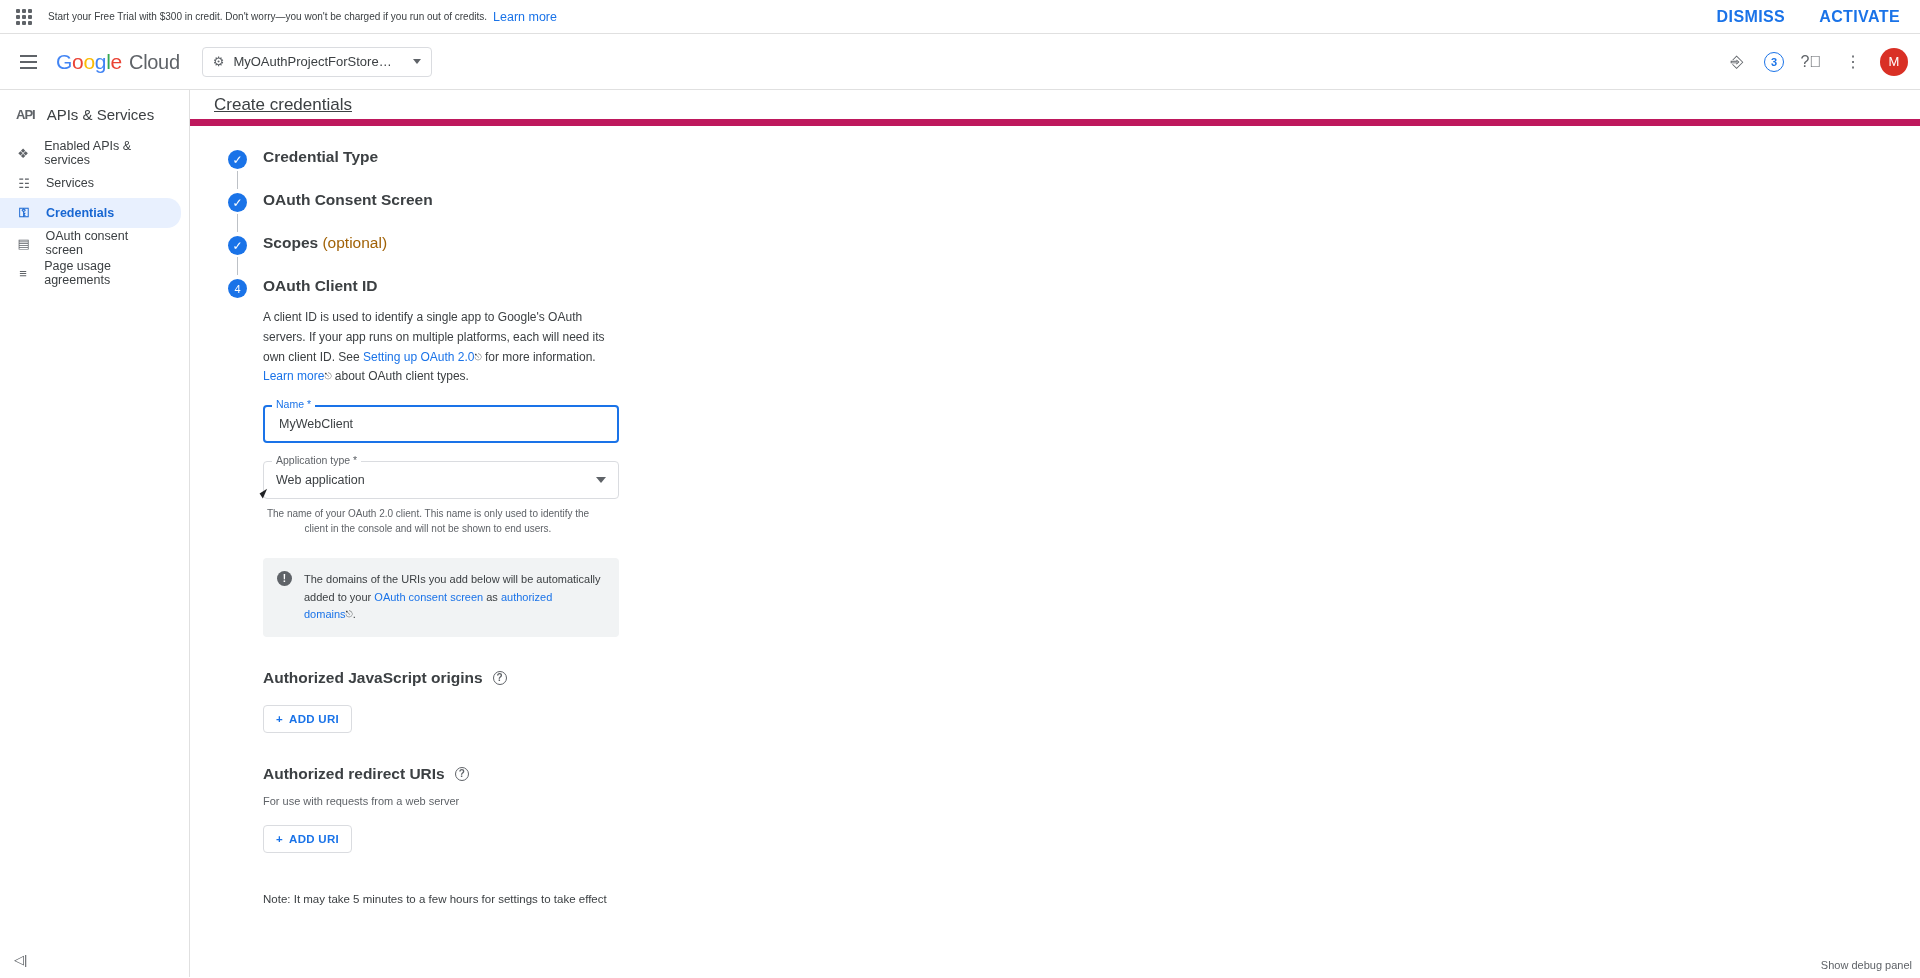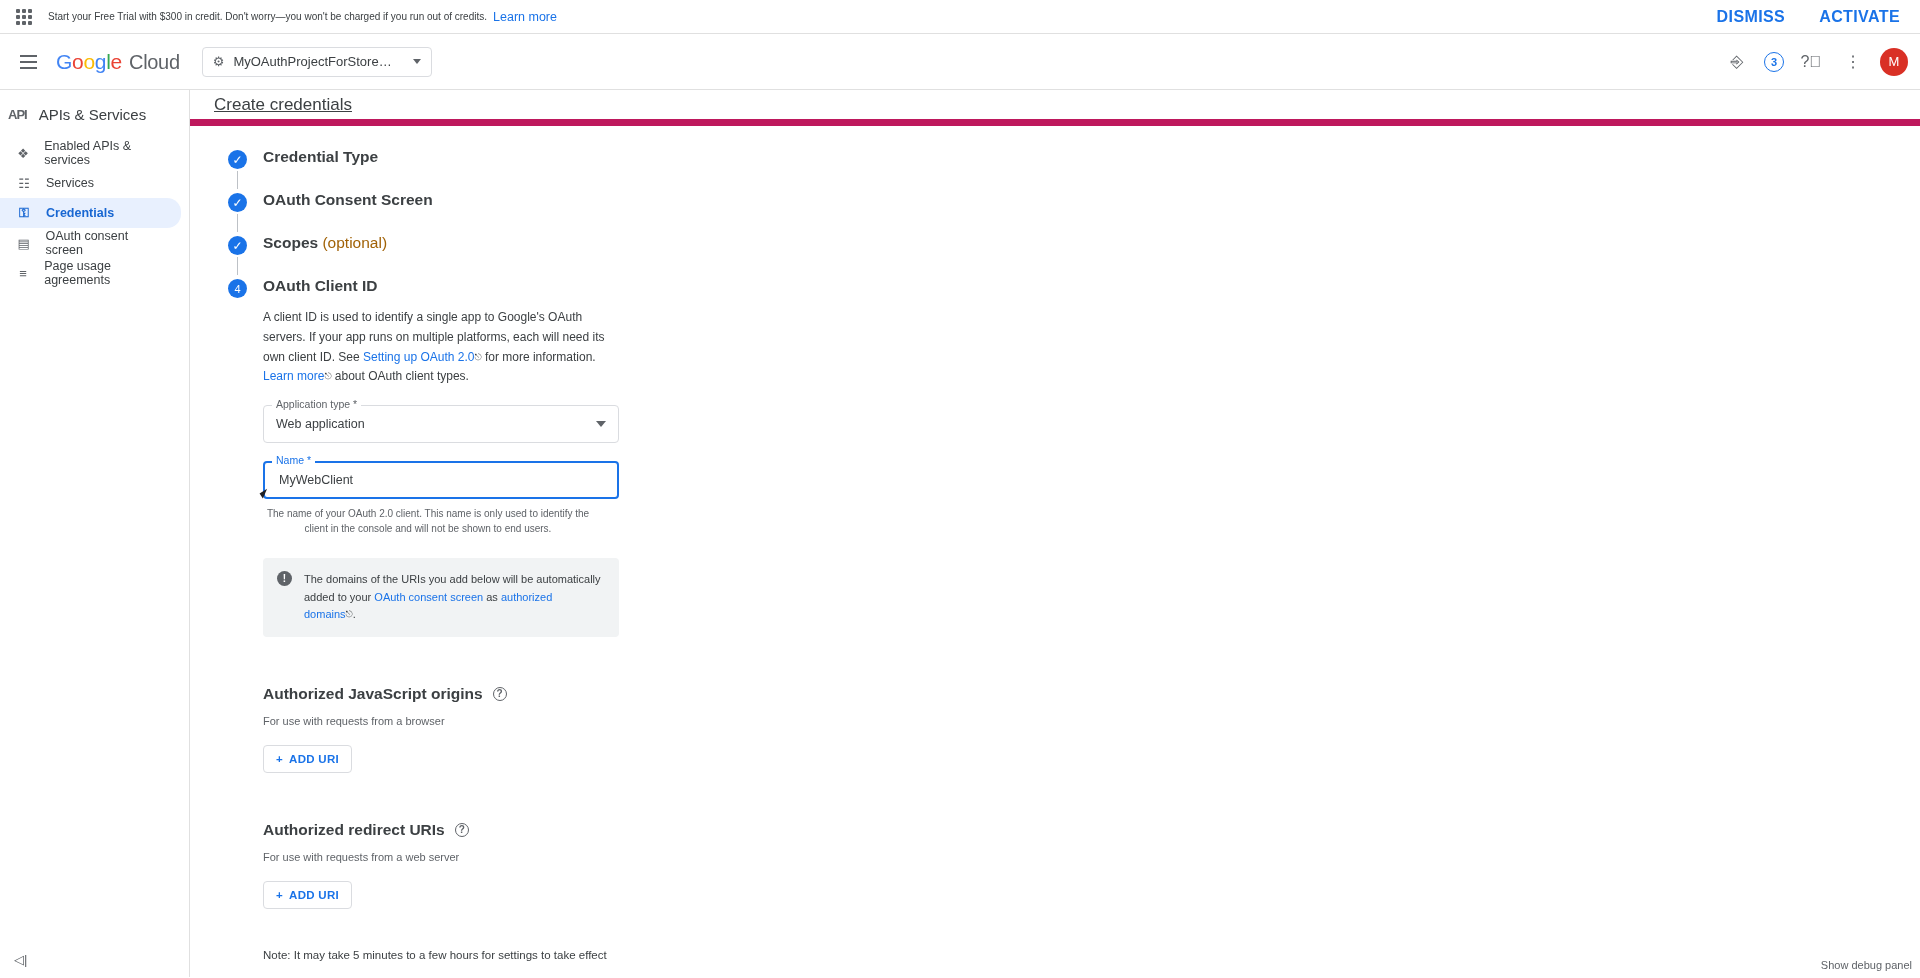--- a/index.html
+++ b/index.html
@@ -118,21 +118,21 @@
 
   
   .sidebar {
     width: 190px; flex: 0 0 190px;
     border-right: 1px solid #e0e0e0;
     background: #fff;
     position: relative;
   }
   .sidebar-title {
     display: flex; align-items: center; gap: 12px;
-    height: 48px; padding: 0 8px;
+    height: 48px; padding: 0 16px;
     font-size: 15px; color: #3c4043;
   }
   .api-glyph { color: #5f6368; font-size: 13px; font-weight: bold; letter-spacing: -1px; }
   .nav-item {
     display: flex; align-items: center; gap: 14px;
     height: 30px; padding: 0 16px;
     font-size: 12.5px; color: #3c4043; cursor: pointer;
     border-radius: 0 14px 14px 0; margin-right: 8px;
   }
   .nav-item.active { background: #e8f0fe; color: #1967d2; font-weight: bold; }
@@ -215,21 +215,21 @@
   .info-ico {
     width: 15px; height: 15px; border-radius: 50%;
     background: #5f6368; color: #fff; font-size: 10px; font-weight: bold;
     display: flex; align-items: center; justify-content: center; flex: 0 0 auto;
   }
   .info-text { font-size: 11px; color: #3c4043; line-height: 1.6; }
 
   .section-head {
     display: flex; align-items: center; gap: 10px;
     font-size: 15.5px; color: #3c4043; font-weight: bold;
-    margin-top: 48px;
+    margin-top: 32px;
   }
   .help-circle {
     width: 14px; height: 14px; border-radius: 50%;
     border: 1.3px solid #5f6368; color: #5f6368;
     font-size: 10px; font-weight: bold;
     display: flex; align-items: center; justify-content: center;
   }
   .section-sub { font-size: 11px; color: #5f6368; margin-top: 12px; }
   .btn-outline {
     margin-top: 18px; height: 28px; display: inline-flex; align-items: center;
@@ -375,51 +375,50 @@
         <div class="step-bullet">4</div>
         <div class="step-title">OAuth Client ID</div>
       </div>
 
       <div class="step-body">
         <div class="desc">
           <span>A client ID is used to identify a single app to Google's OAuth servers. If your app runs on multiple platforms, each will need its own client ID. See </span><a href="#">Setting up OAuth 2.0</a><span class="ext-ico">⎋</span><span> for more information. </span><a href="#">Learn more</a><span class="ext-ico">⎋</span><span> about OAuth client types.</span>
         </div>
 
         
+        <div class="field focused">
+          <div class="flabel">Name *</div>
+          <div class="fbox">
+            <input type="text" value="MyWebClient" style="">
+          </div>
+        </div>
+
+        
         <div class="field">
           <div class="flabel">Application type *</div>
           <div class="fbox">
             <span>Web application</span>
             <span class="dropcaret"></span>
           </div>
         </div>
-
-        
-        <div class="field focused">
-          <div class="flabel">Name *</div>
-          <div class="fbox">
-            <input type="text" value="MyWebClient" style="">
-          </div>
-        </div>
         <div class="help-text">The name of your OAuth 2.0 client. This name is only used to identify the client in the console and will not be shown to end users.</div>
 
         
         <div class="info-box">
           <div class="info-ico">!</div>
           <div class="info-text">
             <span>The domains of the URIs you add below will be automatically added to your </span><a href="#">OAuth consent screen</a><span> as </span><a href="#">authorized domains</a><span class="ext-ico">⎋</span><span>.</span>
           </div>
         </div>
 
         
         <div class="section-head">
           <span>Authorized JavaScript origins</span>
           <span class="help-circle">?</span>
         </div>
-        <div class="section-sub">For use with requests from a browser</div>
         <button class="btn-outline">
           <span>+</span>
           <span>ADD URI</span>
         </button>
 
         
         <div class="section-head">
           <span>Authorized redirect URIs</span>
           <span class="help-circle">?</span>
         </div>

